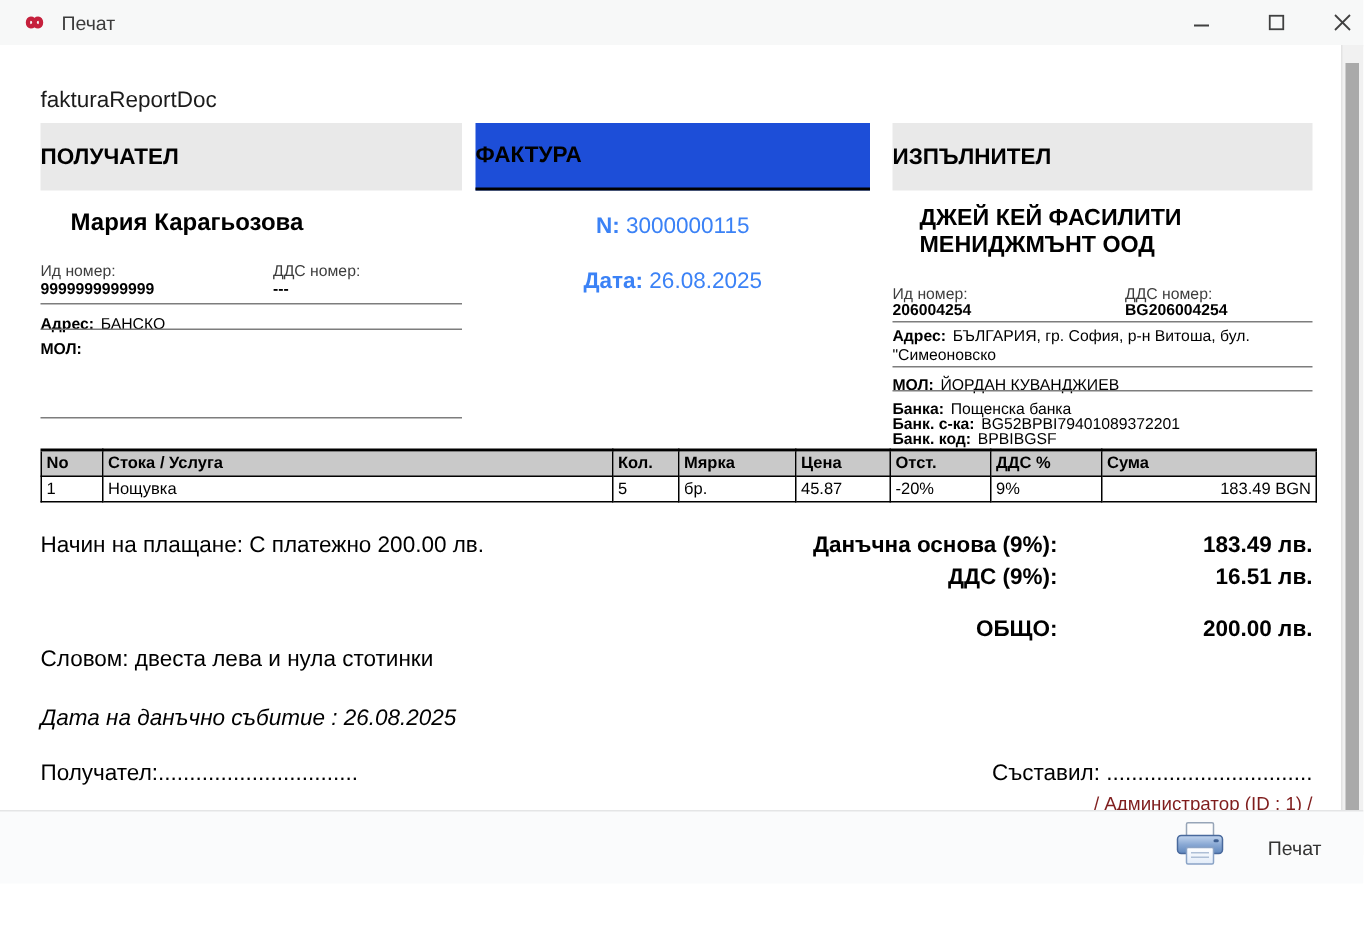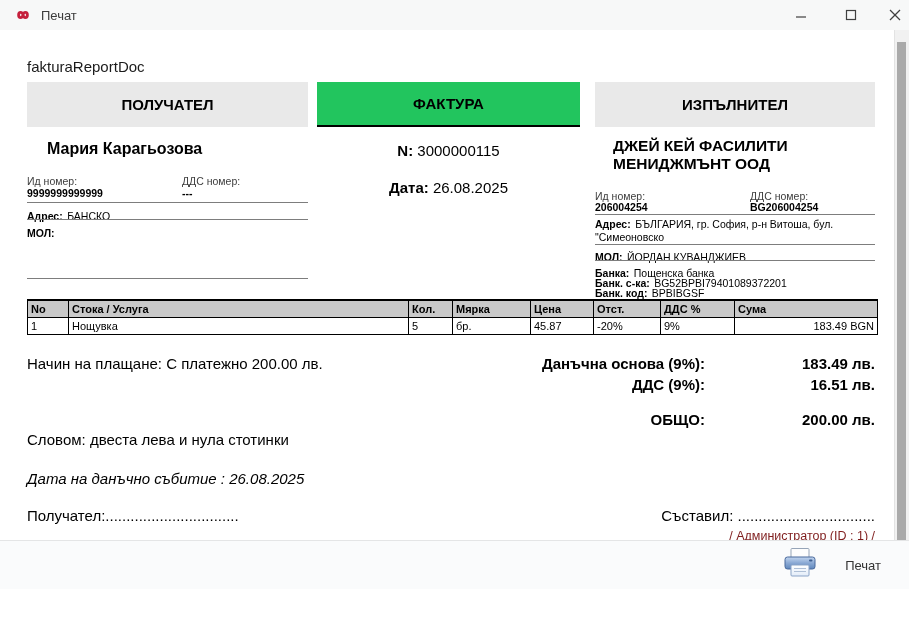--- a/index.html
+++ b/index.html
@@ -16,35 +16,35 @@
   }
   .logo{margin-left:13px;width:20px;height:14px;display:inline-flex;}
   .win-title{margin-left:8px;font-size:13px;color:#3c3c3c;}
   .ctrl{position:absolute;top:0;width:30px;height:30px;display:flex;align-items:center;justify-content:center;cursor:default;}
   .ctrl-min{left:786px;} .ctrl-max{left:836px;} .ctrl-close{left:880px;}
   
   .content{position:absolute;top:30px;left:0;width:909px;height:588px;background:#fff;}
   .abs{position:absolute;}
   .report-name{left:27px;top:28px;font-size:15px;color:#1b1b1b;}
   
-  .sec-head{top:52px;height:45px;line-height:45px;text-align:center;font-weight:bold;font-size:15px;color:#000;}
+  .sec-head{top:52px;height:45px;line-height:45px;font-weight:bold;font-size:15px;color:#000;}
   .sec-recipient{left:27px;width:281px;background:#e9e9e9;}
-  .sec-invoice{left:317px;width:263px;background:#22c55e;border-bottom:2px solid #000;height:43px;line-height:43px;}
+  .sec-invoice{left:317px;width:263px;background:#1d4ed8;border-bottom:2px solid #000;height:43px;line-height:43px;}
   .sec-issuer{left:595px;width:280px;background:#e9e9e9;}
   
   .col{top:105px;}
   .col-left{left:27px;width:281px;}
   .col-mid{left:317px;width:263px;text-align:center;}
   .col-right{left:595px;width:280px;}
   .party-name{font-weight:bold;font-size:16px;color:#000;}
   .lbl{font-size:10.5px;color:#3d3d3d;}
   .val{font-size:10.5px;font-weight:bold;color:#000;}
   .inline-val{font-size:10.5px;color:#000;font-weight:normal;}
   .hr{border-top:1px solid #7d7d7d;height:0;}
-  .mid-line{font-size:15px;color:#000000;}
+  .mid-line{font-size:15px;color:#3b82f6;}
   .mid-line b{font-weight:bold;}
   
   table.items{
     position:absolute;left:27px;top:269px;width:850px;
     border-collapse:collapse;table-layout:fixed;
     font-size:11px;color:#000;
     border:1px solid #000;border-top:2px solid #000;
   }
   table.items th,table.items td{
     border:1px solid #000;padding:1px 3px;overflow:hidden;white-space:nowrap;

